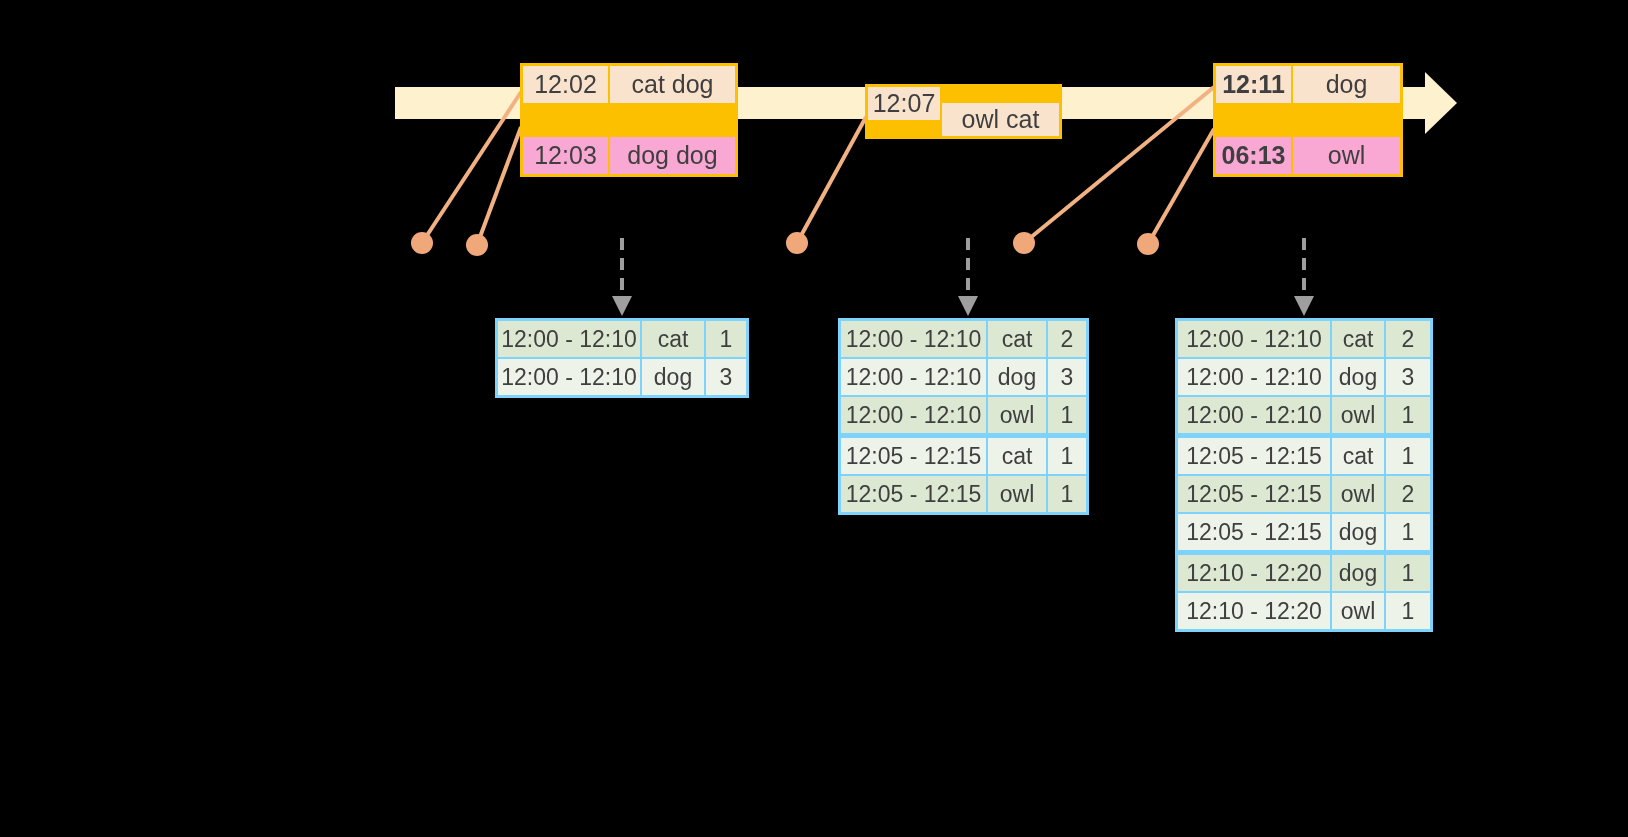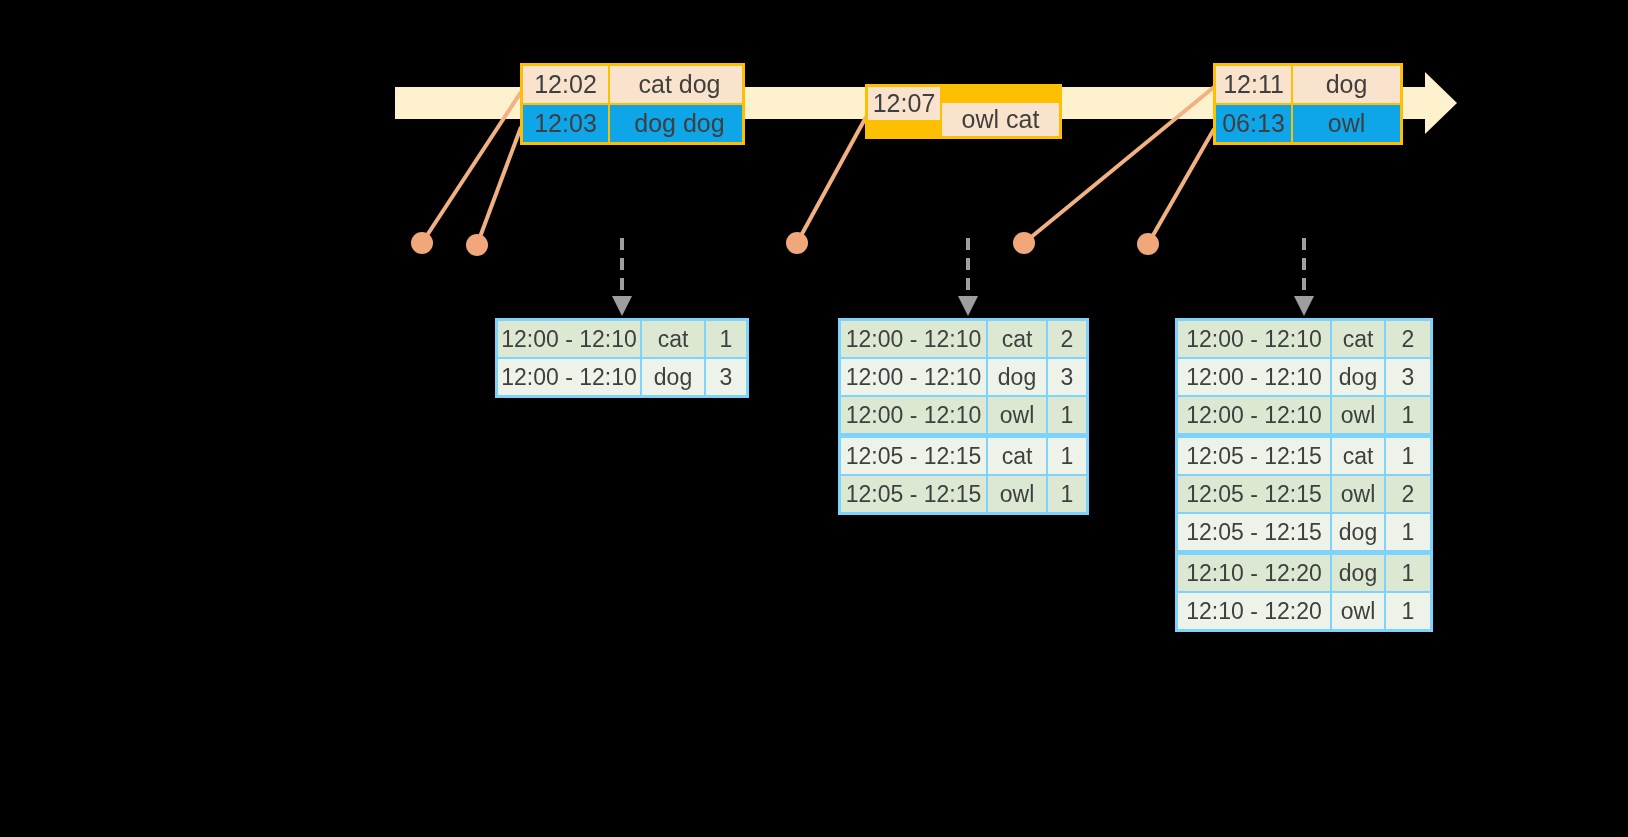--- a/index.html
+++ b/index.html
@@ -26,29 +26,29 @@
   #overlay{position:absolute;left:0;top:0;pointer-events:none;}
   
   .tbl{position:absolute;display:flex;flex-direction:column;gap:2px;padding:3px;box-sizing:border-box;}
   .row{display:flex;gap:2px;}
   .cell{display:flex;align-items:center;justify-content:center;color:#3f3f3f;}
   
   .etbl{background:#fcc000;}
   .etbl .cell{height:37px;font-size:25px;}
   .etbl.single .cell{height:33px;}
   .erow-dark .cell{background:#fae3cd;}
-  .erow-light .cell{background:#0ea5e9;}
+  .erow-light .cell{background:#f9a8d4;margin-top:32px;}
   #event-table-1{left:520px;top:63px;}
   #event-table-1 .time{width:85px;text-align:center;}
-  #event-table-1 .words{width:125px;padding-left:7px;}
+  #event-table-1 .words{width:125px;}
   #event-table-2{left:865px;top:84px;}
   #event-table-2 .time{width:72px;}
   #event-table-2 .words{width:117px;margin-top:16px;}
   #event-table-3{left:1213px;top:63px;}
-  #event-table-3 .time{width:75px;}
+  #event-table-3 .time{width:75px;font-weight:bold;}
   #event-table-3 .words{width:107px;}
   
   .rtbl{background:#7dd3fc;}
   .rtbl .cell{height:36px;font-size:23px;}
   .rrow-dark .cell{background:#dce8d2;}
   .rrow-light .cell{background:#eef3ea;}
   .gsep{margin-top:3px;}
   #result-table-1{left:495px;top:318px;}
   #result-table-1 .win{width:142px;}
   #result-table-1 .word{width:62px;}

